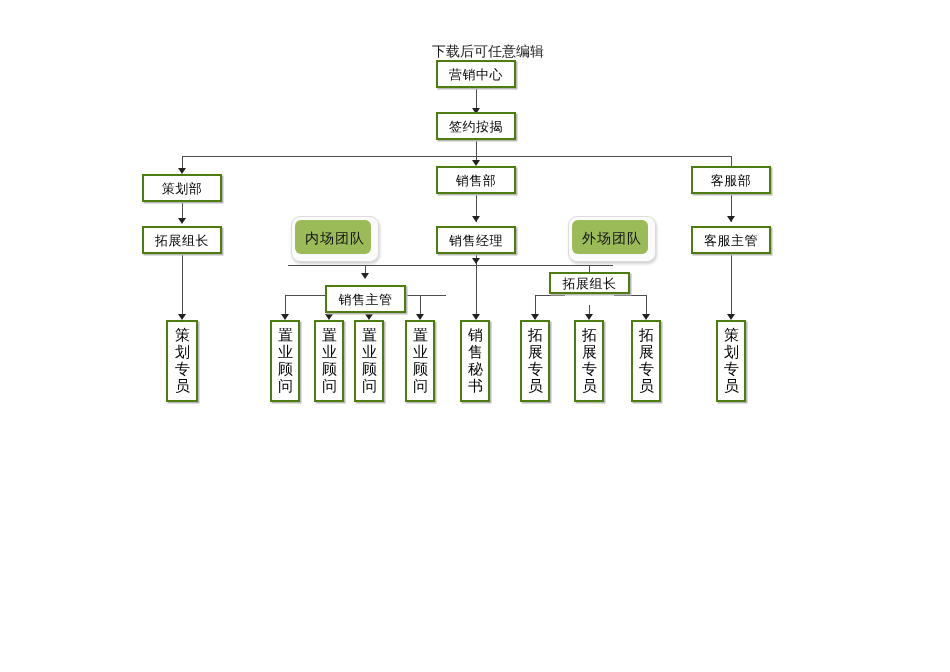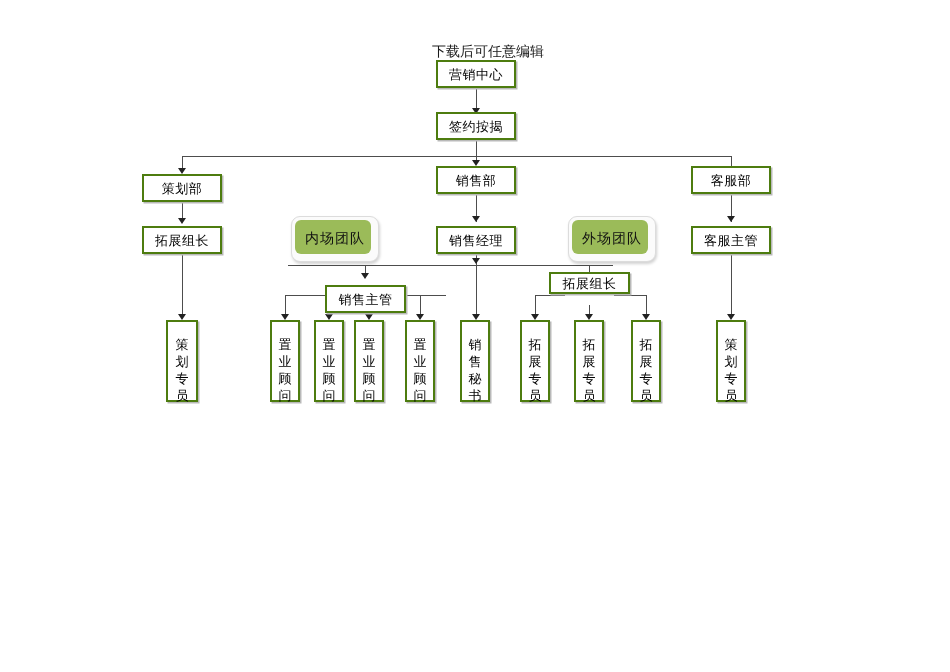--- a/index.html
+++ b/index.html
@@ -44,22 +44,22 @@
     justify-content: center;
     font-size: 13px;
     line-height: 15px;
     color: #000000;
     text-align: center;
     letter-spacing: 0.5px;
   }
   
   .node.vert {
     align-items: flex-start;
-    padding-top: 14px;
-    font-size: 13px;
+    padding-top: 5px;
+    font-size: 15px;
     line-height: 17px;
   }
   .node.vert .vlabel {
     display: block;
     width: 14px;
     word-break: break-all;
     text-align: center;
     letter-spacing: 0;
   }
   

